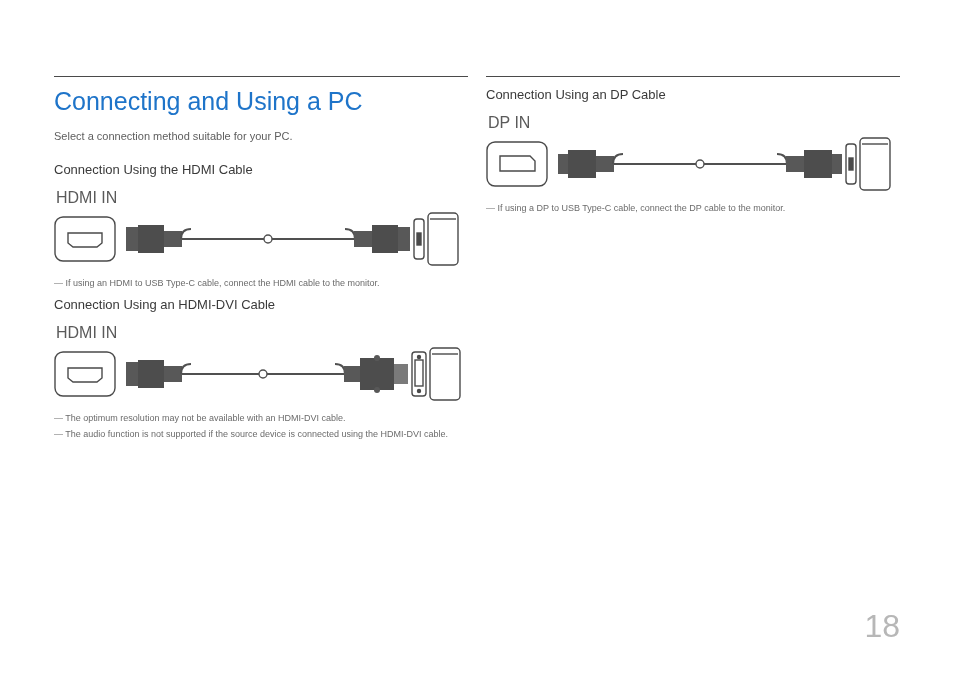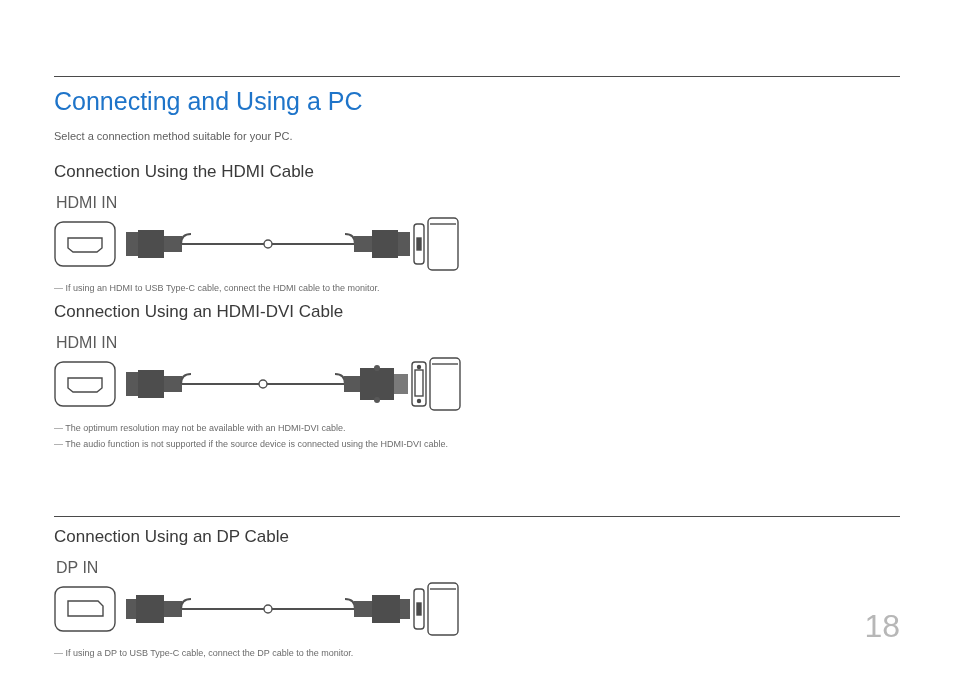--- a/index.html
+++ b/index.html
@@ -11,22 +11,21 @@
   }
   .page {
     position: relative;
     width: 954px;
     height: 675px;
     box-sizing: border-box;
     padding: 54px 54px 40px 54px;
   }
   .columns {
     display: flex;
-    gap: 40px;
-    flex-direction: column;
+    gap: 18px;
   }
   .col {
     flex: 1 1 0;
     min-width: 0;
   }
   .hr-top {
     border: none;
     border-top: 1px solid #4a4a4a;
     margin: 22px 0 10px 0;
   }
@@ -35,21 +34,21 @@
     font-weight: 400;
     color: #1e74c9;
     margin: 0 0 14px 0;
   }
   .intro {
     font-size: 11px;
     color: #5e5e5e;
     margin: 0 0 20px 0;
   }
   h2.sub {
-    font-size: 17px;
+    font-size: 13px;
     font-weight: 400;
     color: #3a3a3a;
     margin: 0 0 12px 0;
   }
   .port-label {
     font-size: 16px;
     color: #5a5a5a;
     margin: 0 0 4px 2px;
   }
   .fig {

